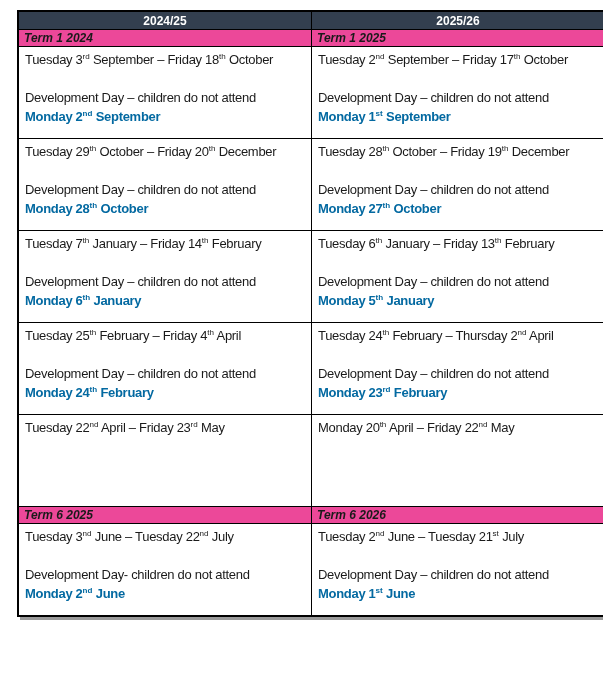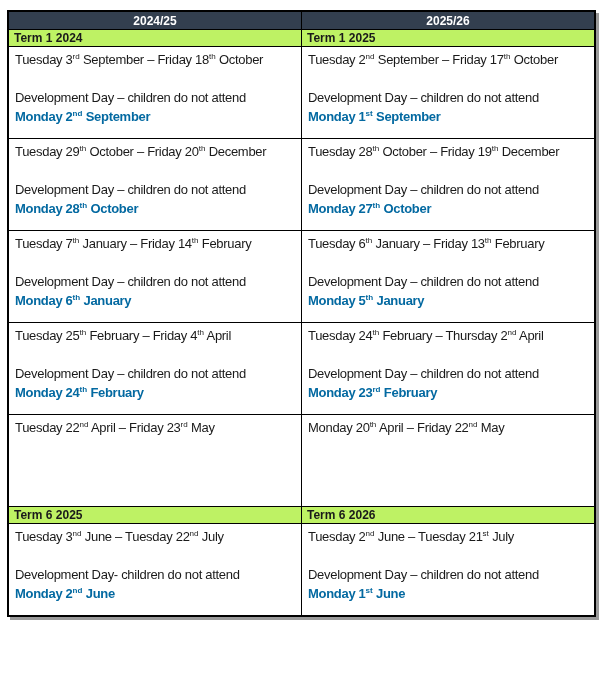--- a/index.html
+++ b/index.html
@@ -3,46 +3,47 @@
 <meta charset="utf-8">
 <style>
   * { box-sizing: border-box; }
   html, body {
     margin: 0; padding: 0;
     width: 603px; height: 690px;
     background: #ffffff;
     font-family: "Liberation Sans", sans-serif;
     color: #1a1a1a;
   }
-  .page { padding: 10px 7px 0 7px; }
+  .page { padding: 10px 7px 0 17px; }
   table.term-table {
     width: 589px;
     border-collapse: collapse;
     table-layout: fixed;
     border: 2px solid #000;
     box-shadow: 3px 3px 0 #9a9a9a;
   }
   td { border: 1px solid #000; vertical-align: top; }
   tr.year-header td {
     background: #333F4F;
     color: #ffffff;
     font-weight: bold;
     font-size: 12px;
     text-align: center;
     height: 18px;
     padding: 2px 0 1px 0;
     vertical-align: middle;
   }
   tr.term-header td {
-    background: #bef264;
+    background: #ec4899;
     font-weight: bold;
     font-size: 12px;
     height: 16px;
     padding: 1px 4px 1px 5px;
     vertical-align: middle;
+    font-style: italic;
   }
   tr.term-content td {
     height: 92px;
     padding: 3px 4px 0 6px;
     background: #ffffff;
   }
   p { margin: 0; }
   .dates, .dev, .devdate {
     font-size: 13px;
     line-height: 19px;

